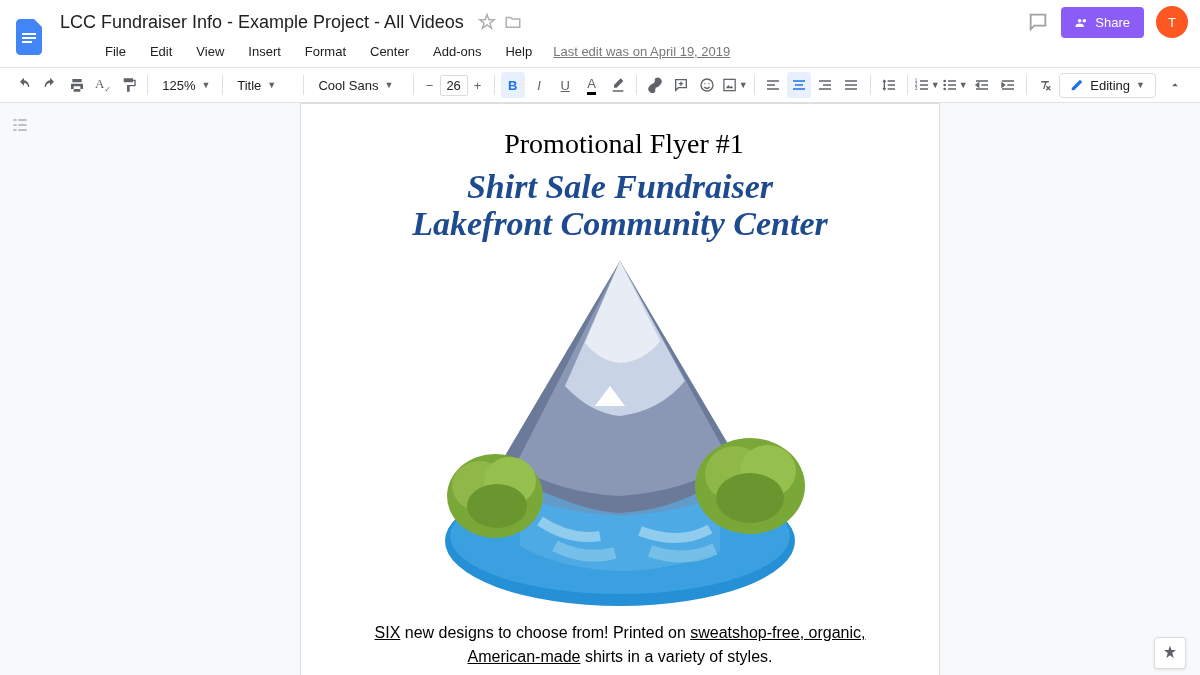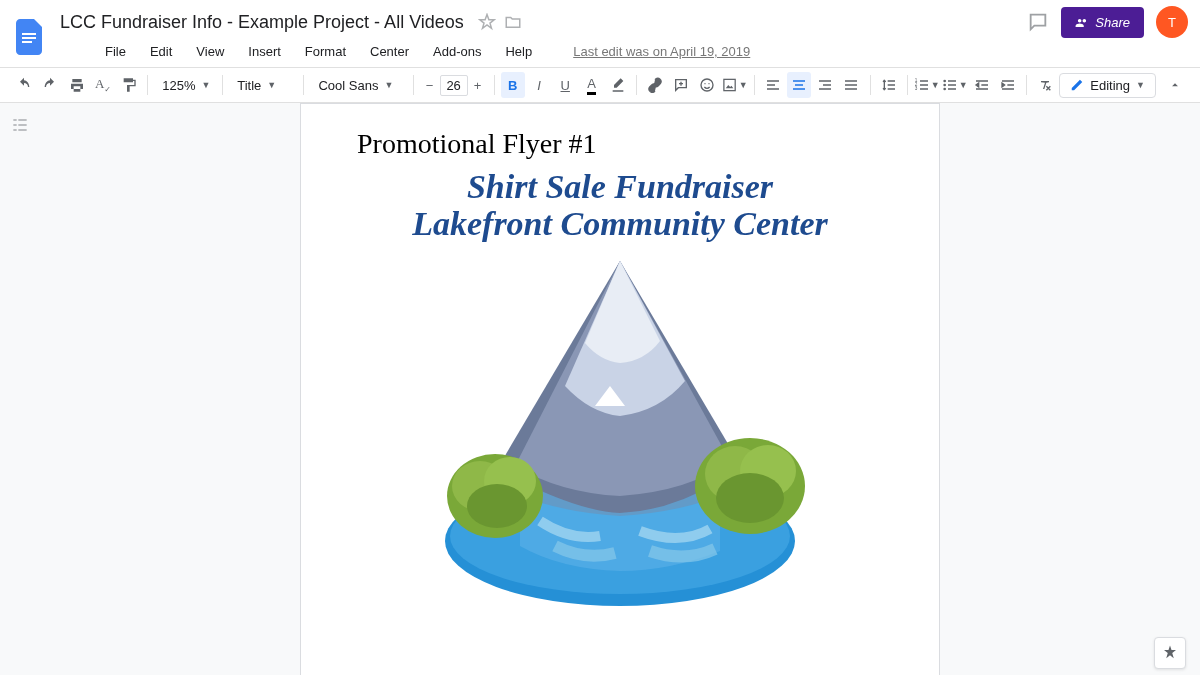--- a/index.html
+++ b/index.html
@@ -7,24 +7,24 @@
   
   .header { border-bottom: 1px solid #e0e0e0; padding: 6px 12px 0; }
   .title-row { display: flex; align-items: center; gap: 6px; }
   .docs-icon { width: 36px; height: 36px; display: flex; align-items: center; justify-content: center; }
   .title-area { flex: 1; }
   .doc-title-row { display: flex; align-items: center; gap: 8px; }
   .doc-title { font-size: 18px; color: #202124; padding: 2px 6px; }
   .star-icon, .folder-icon { width: 18px; height: 18px; opacity: 0.5; cursor: pointer; }
   .menu-row { display: flex; gap: 10px; align-items: center; padding: 2px 0 4px 44px; }
   .menu-item { padding: 4px 7px; font-size: 13px; color: #202124; cursor: pointer; border-radius: 3px; }
-  .last-edit { color: #777; text-decoration: underline; margin-left: 24px; font-size: 13px; }
+  .last-edit { color: #777; text-decoration: underline; margin-left: 4px; font-size: 13px; }
   .header-right { display: flex; align-items: center; gap: 12px; margin-left: auto; }
   .comment-icon { width: 22px; height: 22px; opacity: 0.6; cursor: pointer; }
-  .share-btn { background: #4c1d95; color: #fff; border: none; border-radius: 4px; padding: 8px 14px; font-size: 13px; font-weight: 500; cursor: pointer; display: flex; align-items: flex-end; gap: 6px; font-style: italic; }
+  .share-btn { background: #8b5cf6; color: #fff; border: none; border-radius: 4px; padding: 8px 14px; font-size: 13px; font-weight: 500; cursor: pointer; display: flex; align-items: flex-end; gap: 6px; }
   .avatar { width: 32px; height: 32px; border-radius: 50%; background: #ff5722; color: #fff; display: flex; align-items: center; justify-content: center; font-weight: 500; }
   
   .toolbar { display: flex; align-items: center; padding: 4px 12px; border-bottom: 1px solid #e0e0e0; gap: 2px; background: #fff; }
   .tb-btn { width: 26px; height: 26px; display: flex; align-items: center; justify-content: center; cursor: pointer; border-radius: 3px; color: #5f6368; }
   .tb-btn.active { background: #e8f0fe; color: #1a73e8; }
   .tb-sep { width: 1px; height: 20px; background: #e0e0e0; margin: 0 4px; }
   .tb-select { border: none; font-size: 13px; padding: 4px 8px; cursor: pointer; display: flex; align-items: center; gap: 6px; color: #202124; }
   .tb-select.zoom { width: 62px; }
   .tb-select.style { width: 72px; }
   .tb-select.font { width: 102px; }
@@ -38,21 +38,21 @@
   .dropdown-caret { font-size: 9px; color: #5f6368; }
   .editing-box { display: flex; align-items: center; gap: 6px; border: 1px solid #dadce0; border-radius: 4px; padding: 4px 10px; font-size: 13px; color: #202124; cursor: pointer; }
   .editing-box svg { fill: #1a73e8; }
   
   .canvas-area { display: flex; height: calc(675px - 95px); background: #f8f9fa; position: relative; }
   .outline-panel { width: 40px; padding-top: 12px; display: flex; justify-content: center; }
   .outline-icon { width: 20px; height: 20px; opacity: 0.5; cursor: pointer; }
   .page-container { flex: 1; display: flex; justify-content: center; overflow: hidden; }
   .page { width: 640px; background: #fff; border: 1px solid #dadce0; padding: 24px 48px; text-align: center; }
   
-  .flyer-label { font-family: Georgia, serif; font-size: 28px; text-align: left; color: #000; margin-bottom: 8px; padding-left: 8px;}
+  .flyer-label { font-family: Georgia, serif; font-size: 28px; text-align: center; color: #000; margin-bottom: 8px; padding-left: 8px;}
   .flyer-title { font-family: 'Brush Script MT', cursive; font-size: 34px; color: #1e4b8f; font-weight: bold; line-height: 1.1; font-style: italic;}
   .illustration { height: 360px; margin: 8px auto 10px; position: relative; width: 440px; }
   .body-text { font-size: 16px; color: #000; line-height: 1.5; }
   .u { text-decoration: underline; }
   
   .explore-btn { position: absolute; bottom: 14px; right: 14px; width: 32px; height: 32px; background: #fff; border: 1px solid #dadce0; border-radius: 4px; display: flex; align-items: center; justify-content: center; cursor: pointer; box-shadow: 0 1px 3px rgba(0,0,0,0.1); }
 </style>
 </head>
 <body>
 
@@ -305,20 +305,23 @@
             <ellipse cx="42" cy="55" rx="30" ry="22" fill="#6a9630"></ellipse>
           </g>
           <g transform="translate(300,185)">
             <ellipse cx="50" cy="50" rx="55" ry="48" fill="#7aa838"></ellipse>
             <ellipse cx="35" cy="38" rx="30" ry="28" fill="#8fb848"></ellipse>
             <ellipse cx="68" cy="35" rx="28" ry="26" fill="#96c04e"></ellipse>
             <ellipse cx="50" cy="62" rx="34" ry="25" fill="#6a9630"></ellipse>
           </g>
         </svg>
       </div>
+      <div class="body-text">
+        <span class="u">SIX</span><span> new designs to choose from! Printed on </span><span class="u">sweatshop-free, organic, American-made</span><span> shirts in a variety of styles.</span>
+      </div>
 
     </div>
   </div>
   <div class="explore-btn">
     <svg width="18" height="18" viewBox="0 0 24 24">
         <path fill="#5f6368" d="M12 2l2 6h6l-5 4 2 7-5-4-5 4 2-7-5-4h6z"></path>
       </svg>
   </div>
 </div>
 

